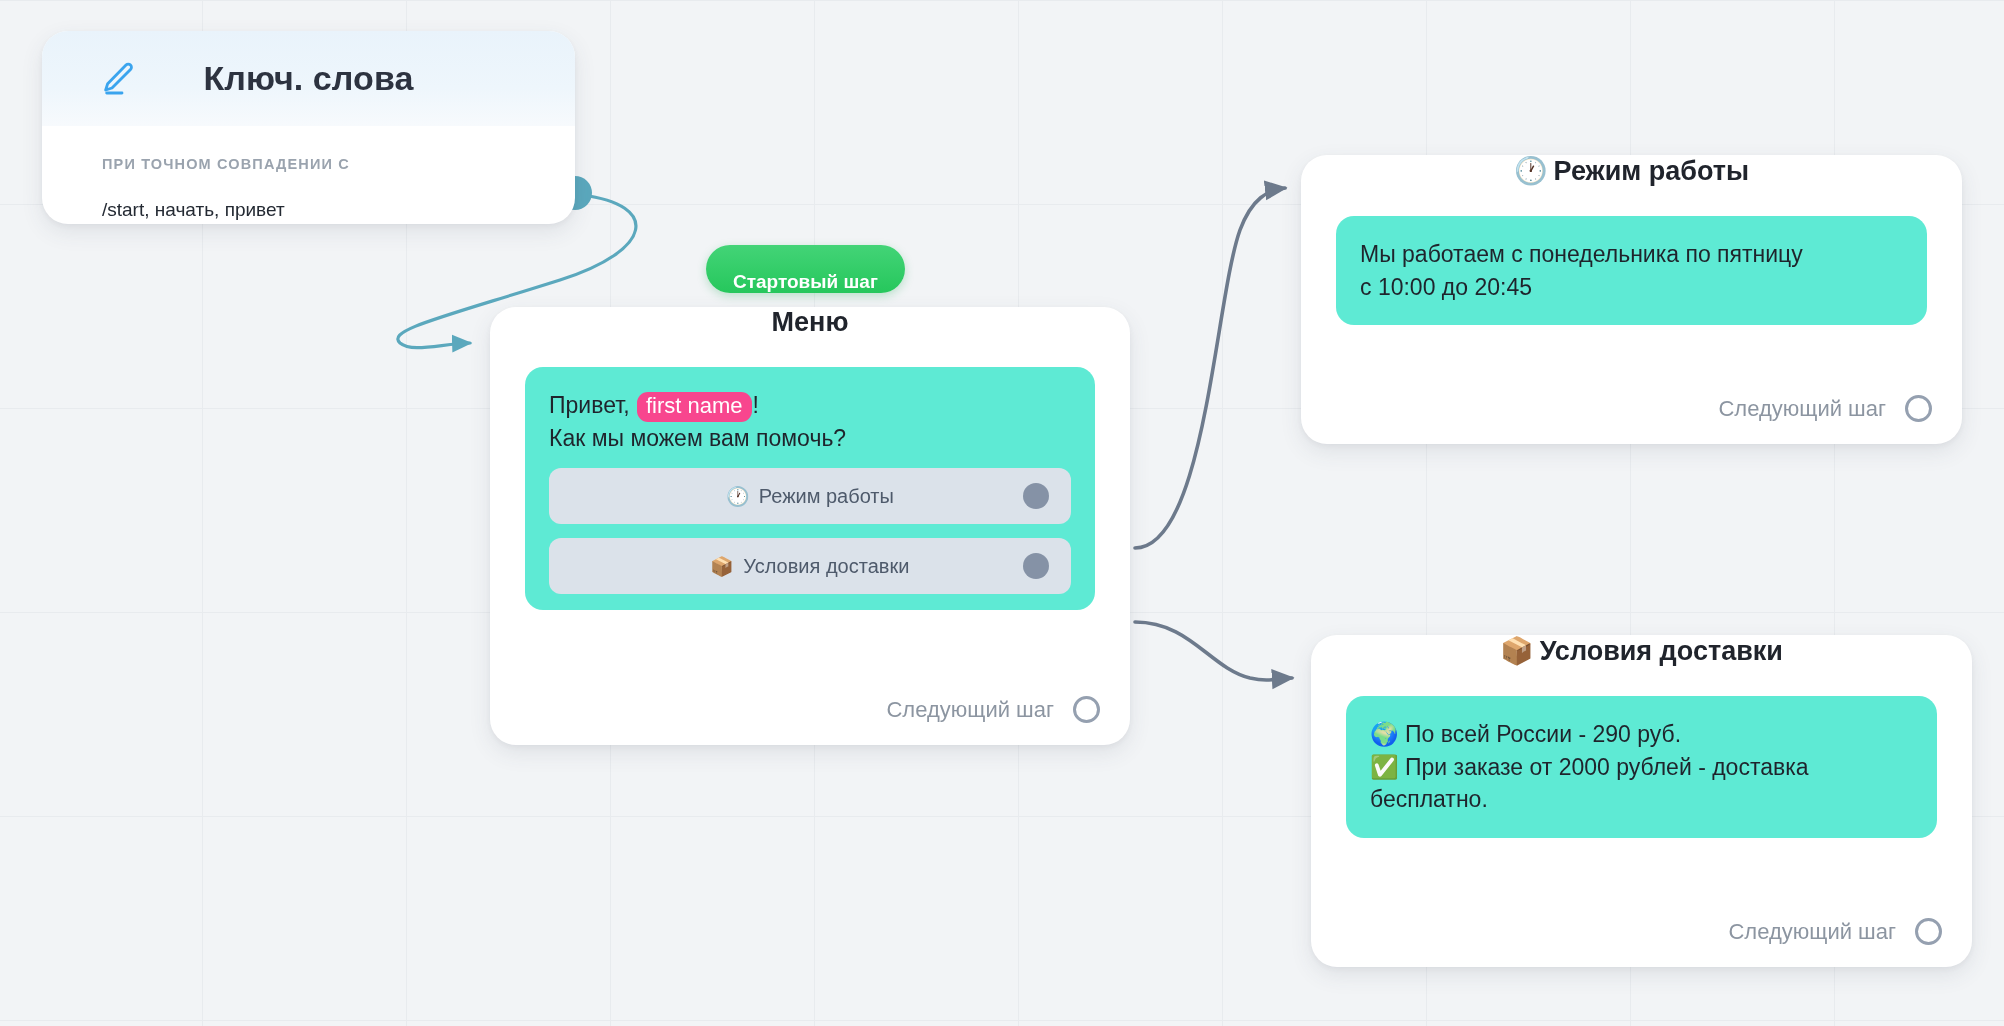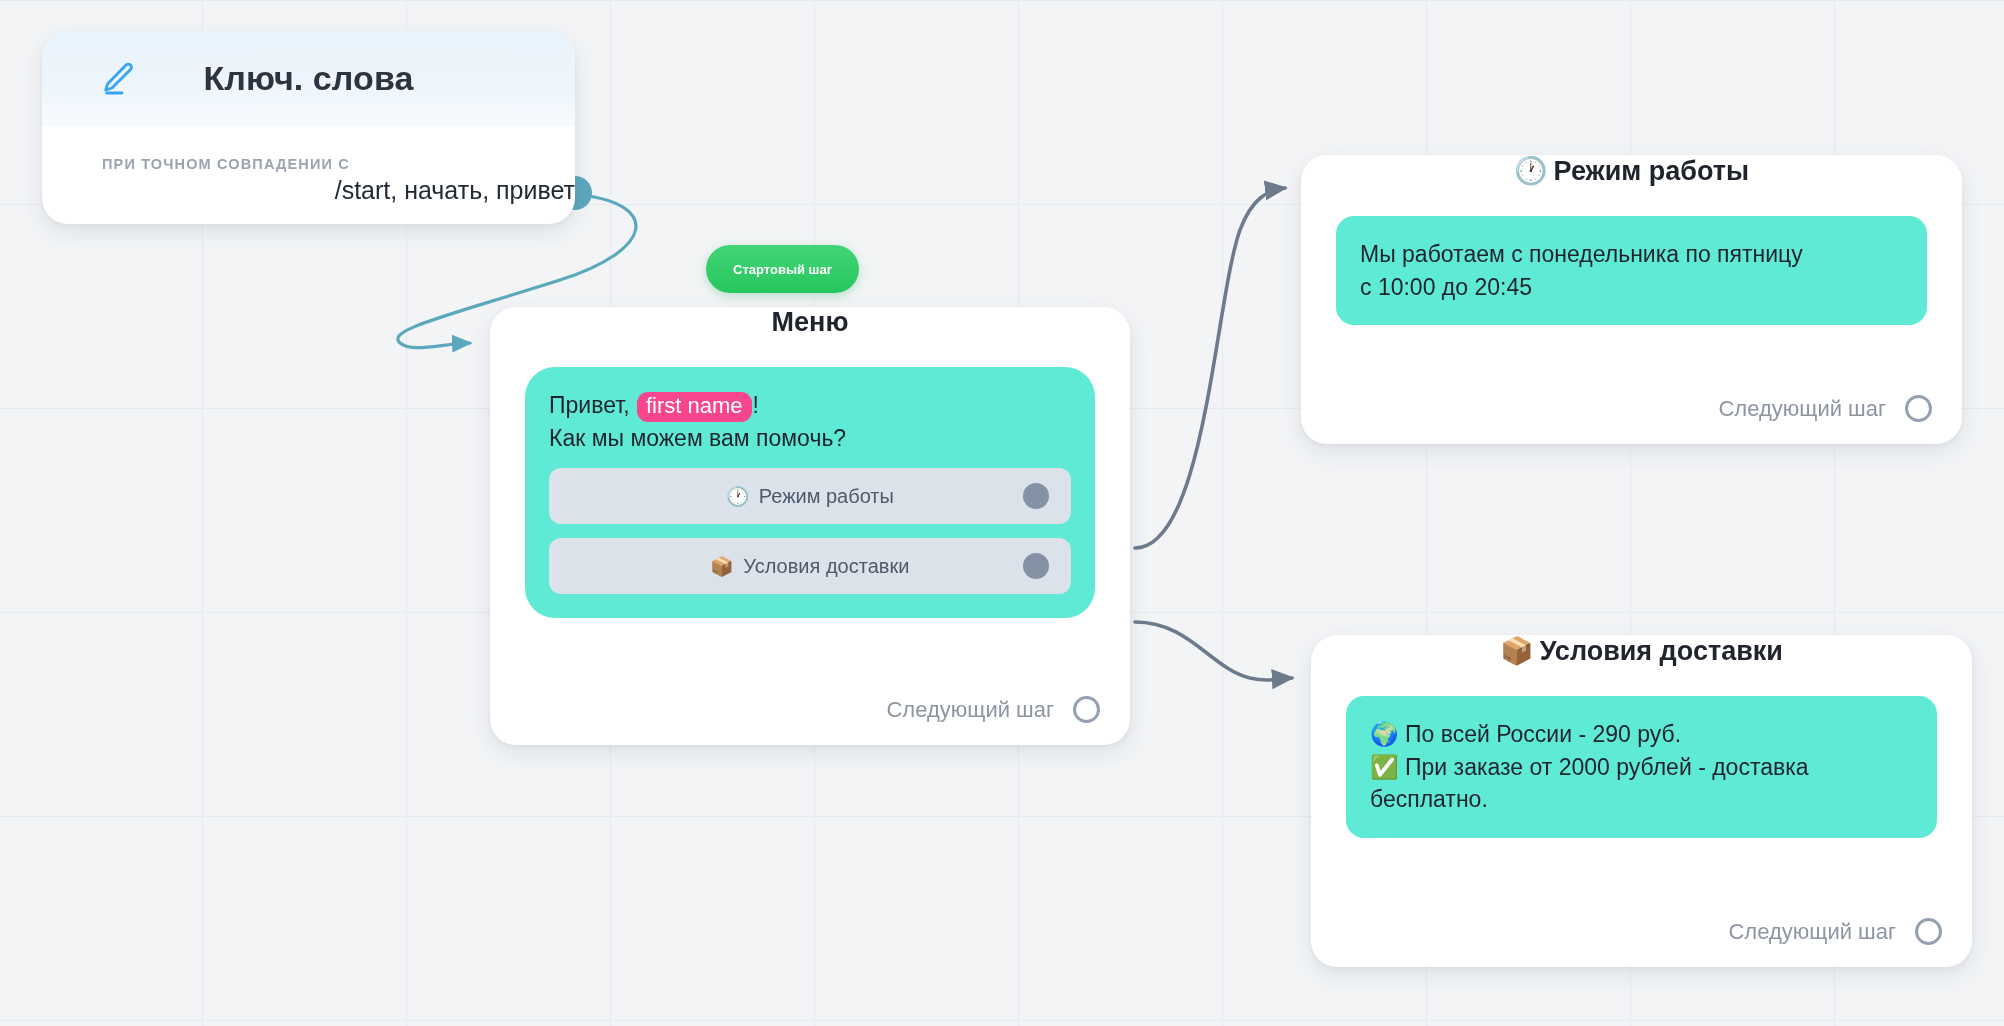--- a/index.html
+++ b/index.html
@@ -28,40 +28,40 @@
   #kw-node { left: 42px; top: 31px; width: 533px; height: 193px; border-radius: 26px; overflow: visible; }
   #kw-head {
     height: 95px; border-radius: 26px 26px 0 0;
     background: linear-gradient(180deg,#e9f3fb 0%, #eef6fc 60%, #f7fafd 100%);
     display: flex; align-items: center; position: relative;
   }
   #kw-pencil { position: absolute; left: 56px; top: 50%; transform: translateY(-50%); width: 40px; height: 40px; }
   #kw-title { width: 100%; text-align: center; font-size: 34px; font-weight: 700; color: #2d3340; letter-spacing: .1px; }
   #kw-body { padding: 30px 0 0 60px; }
   #kw-cond-label { font-size: 14.5px; font-weight: 700; letter-spacing: 1.15px; color: #9aa3ae; text-transform: uppercase; }
-  #kw-cond-value { margin-top: 4px; font-size: 25px; color: #242a33; font-weight: 400; text-align: right; }
+  #kw-cond-value { margin-top: 27px; font-size: 19px; color: #242a33; font-weight: 400; }
 
   
   #start-badge {
     position: absolute; left: 706px; top: 245px; height: 48px; padding: 0 27px;
-    display: flex; align-items: center; border-radius: 24px;
+    display: flex; align-items: flex-end; border-radius: 24px;
     background: linear-gradient(180deg,#43d477 0%, #26c75c 100%);
-    color: #ffffff; font-size: 13px; font-weight: 600;
+    color: #ffffff; font-size: 19px; font-weight: 600;
     box-shadow: 0 3px 10px rgba(40,170,90,.28);
   }
 
   
   #menu-node { left: 490px; top: 307px; width: 640px; height: 438px; }
   .node-title { text-align: center; font-size: 27px; font-weight: 700; color: #20242c; }
   .node-title .emj { margin-right: 6px; }
   .bubble {
     margin: 29px 35px 0 35px; background: #5eead4; border-radius: 18px;
     padding: 22px 24px 22px 24px; position: relative;
   }
-  #menu-bubble { padding-bottom: 24px; border-radius: 30px; }
+  #menu-bubble { padding-bottom: 16px; }
   .bubble-text { font-size: 23px; line-height: 1.42; color: #1f242c; }
   .pill-var {
     display: inline-block; background: #f8468e; color: #ffffff;
     border-radius: 11px; padding: 1px 9px 3px 9px; font-size: 22px; line-height: 1.16;
     vertical-align: baseline; margin: 0 1px;
   }
   .kb-btn {
     margin-top: 14px; height: 56px; border-radius: 12px;
     background: #dbe2ea; display: flex; align-items: center; justify-content: center;
     position: relative; font-size: 20px; color: #4e5a6b;

